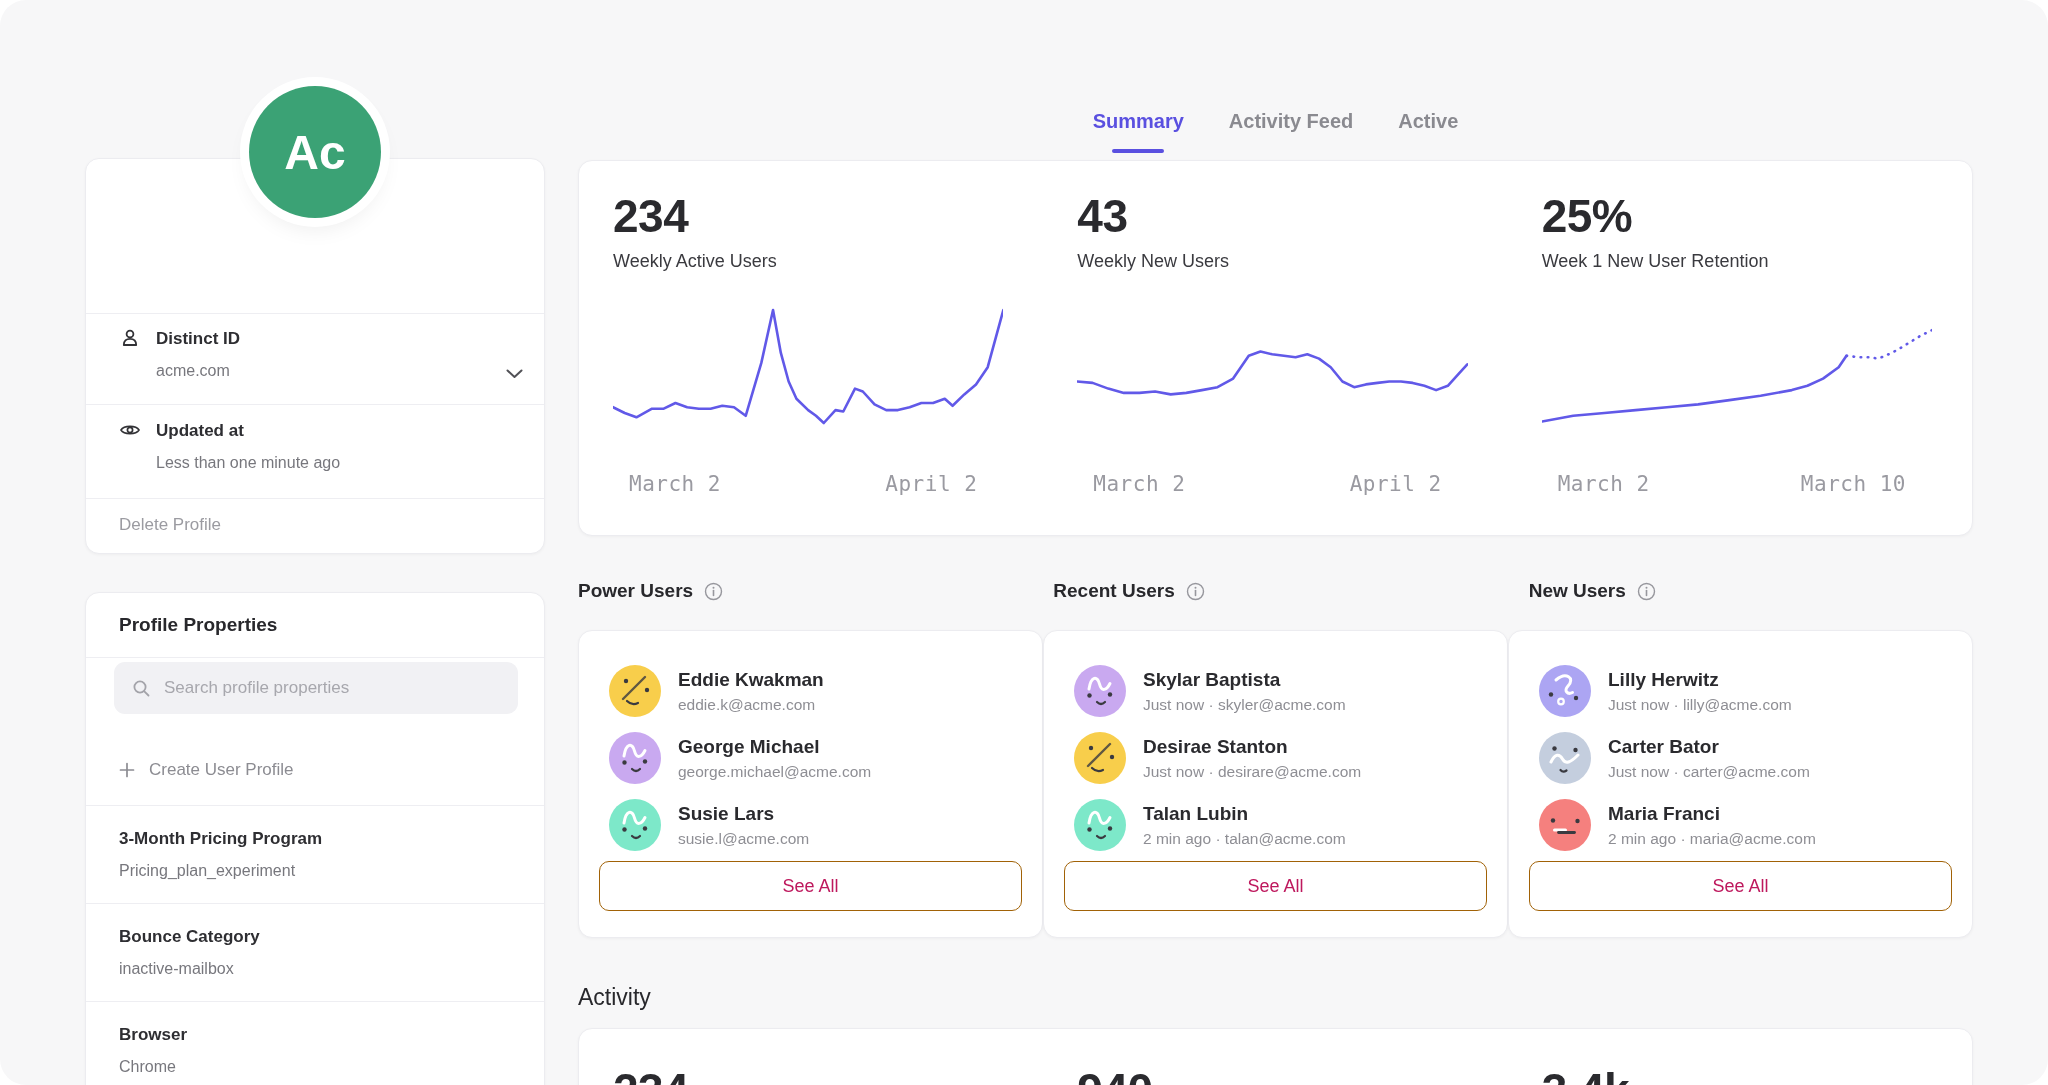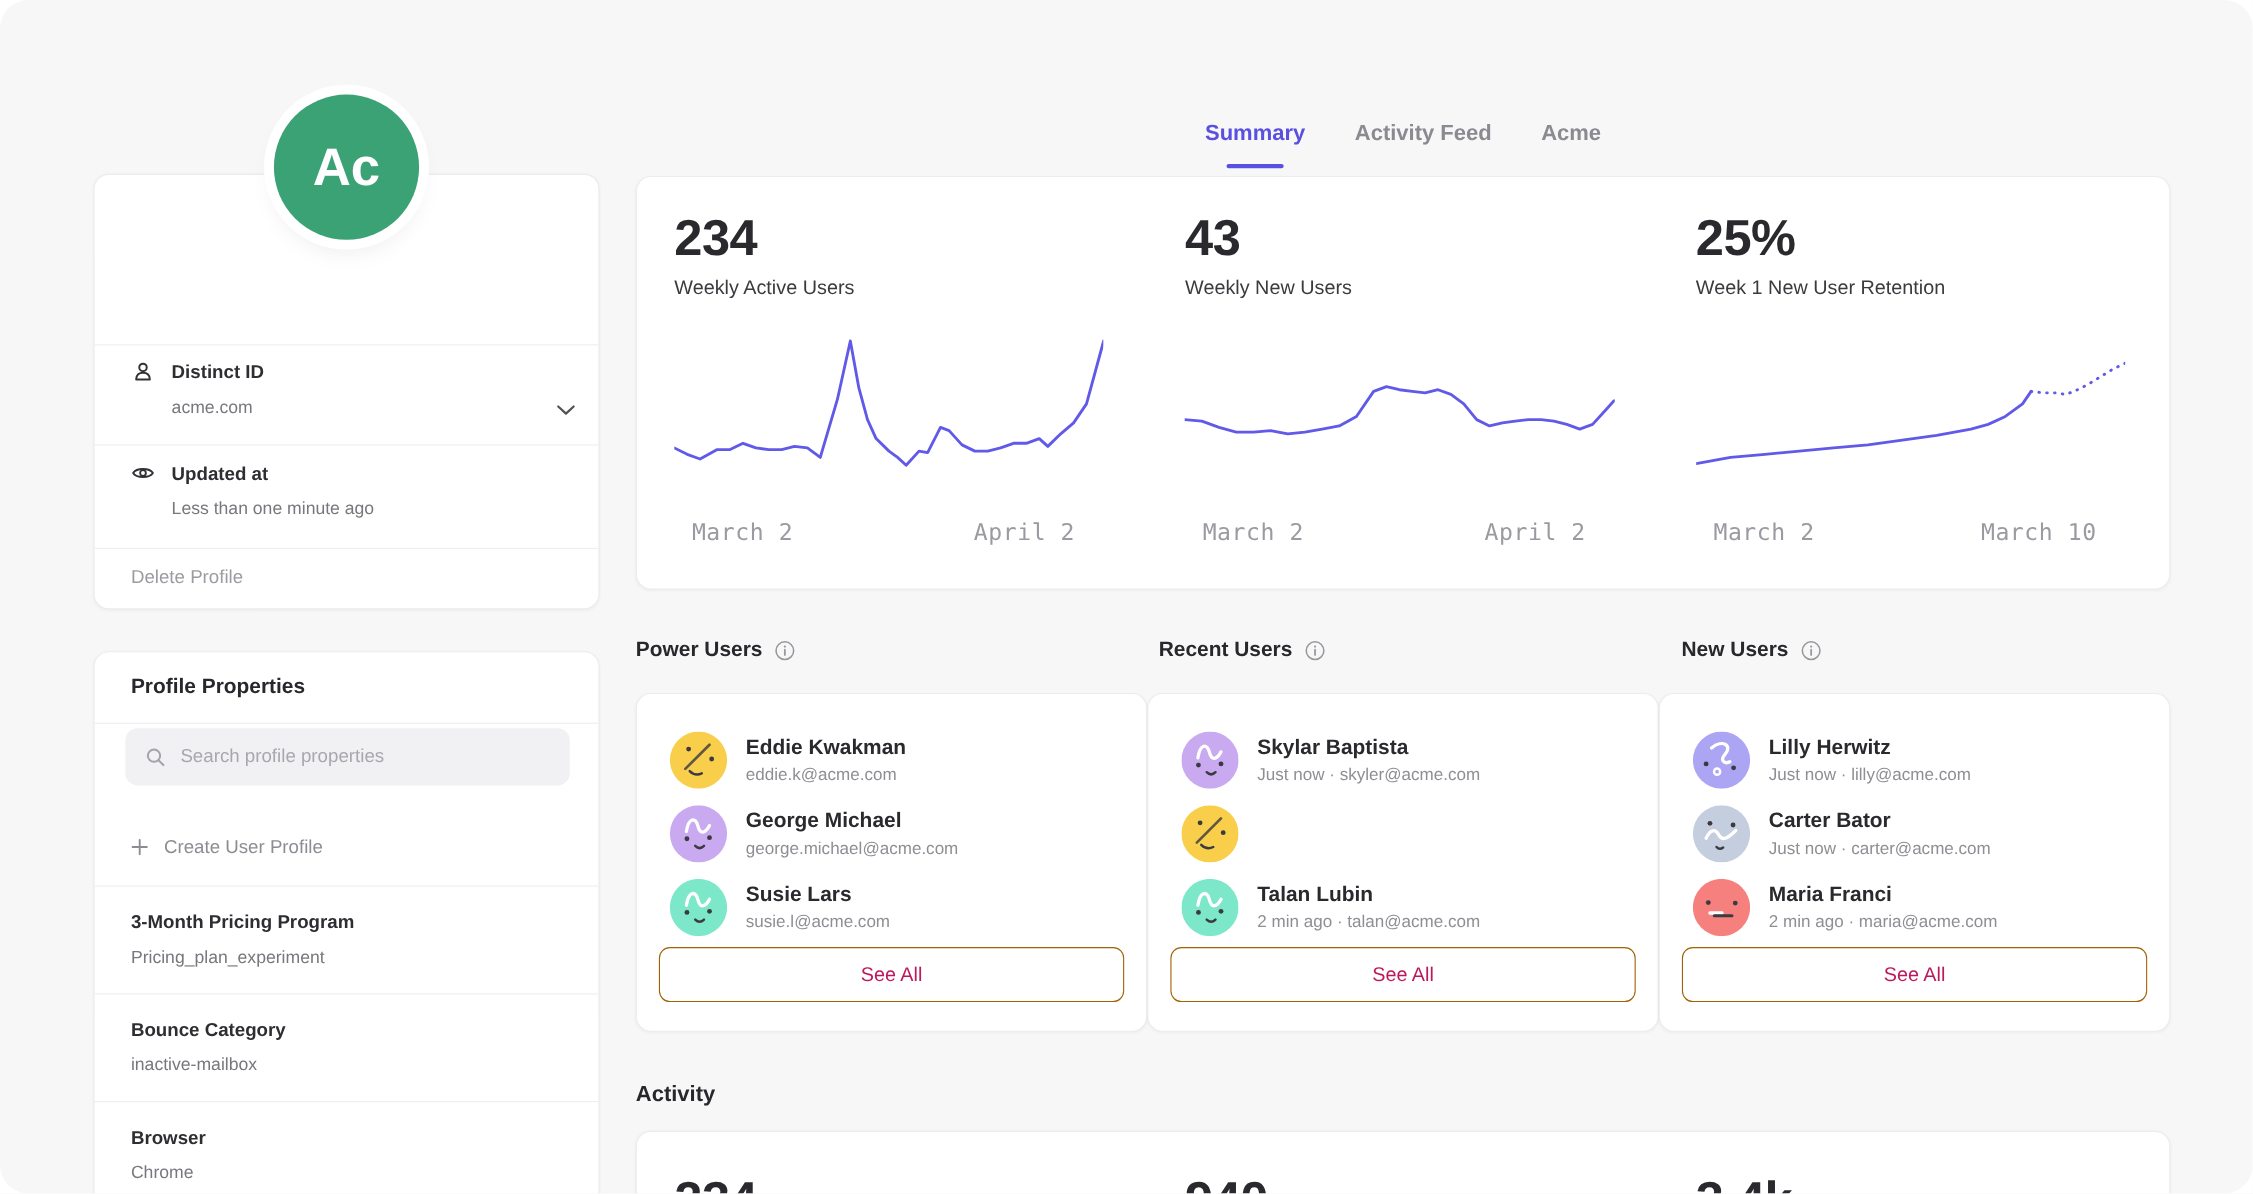--- a/index.html
+++ b/index.html
@@ -121,21 +121,21 @@
   .u-name { font-size: 19px; font-weight: 700; color: #2A2A2E; }
   .u-sub { font-size: 15.5px; color: #8E8E94; margin-top: 5px; }
   .see-all {
     position: absolute; left: 20px; right: 20px; bottom: 26px; height: 50px;
     border: 1px solid #a16207; border-radius: 10px; background: #fff;
     display: flex; align-items: center; justify-content: center;
     font-size: 18px; font-weight: 500; color: #be185d; cursor: pointer;
   }
 
   
-  .activity-heading { position: absolute; left: 578px; top: 984px; font-size: 20px; font-weight: 700; color: #28282C; }
+  .activity-heading { position: absolute; left: 578px; top: 984px; font-size: 23px; font-weight: 400; color: #28282C; }
   #activity-card { left: 578px; top: 1028px; width: 1395px; height: 140px; border-bottom-left-radius: 0; border-bottom-right-radius: 0; }
   .act-grid { display: grid; grid-template-columns: 1fr 1fr 1fr; }
   .act-value { padding: 34px 0 0 34px; font-size: 46px; font-weight: 700; color: #2A2A2E; letter-spacing: -0.5px; }
 </style>
 </head>
 <body>
 
 <div class="frame">
 
   <div id="company-avatar" style="background: rgb(59, 162, 117);">
@@ -211,21 +211,21 @@
   <div class="prop-row">
     <div class="prop-name">Browser</div>
     <div class="prop-value">Chrome</div>
   </div>
 </div>
   </div>
 
   <div class="tabs">
     <div class="tab active">Summary</div>
     <div class="tab">Activity Feed</div>
-    <div class="tab">Acme</div>
+    <div class="tab">Active</div>
   </div>
 
   <div class="card" id="summary-card">
     <div class="stats">
       <div class="stat">
         <div class="stat-value">234</div>
         <div class="stat-label">Weekly Active Users</div>
         <div class="spark"><svg width="100%" height="160" viewBox="0 0 390 160" preserveAspectRatio="none">
               <polyline points="0.0,107.2 11.7,113.0 23.4,117.3 39.0,108.7 50.7,108.7 62.4,103.0 74.1,107.2 85.8,108.7 97.5,108.7 109.2,105.8 120.9,107.2 132.6,115.8 148.2,62.9 159.9,10.0 167.7,52.9 175.5,81.5 183.3,98.7 195.0,110.1 202.8,115.8 210.6,123.0 222.3,110.1 230.1,111.5 241.8,88.6 249.6,91.5 261.3,104.4 273.0,110.1 284.7,110.1 296.4,107.2 308.1,103.0 319.8,103.0 331.5,98.7 339.3,105.8 351.0,94.4 362.7,84.4 374.4,67.2 390.0,10.0" fill="none" stroke="#6159E8" stroke-width="2.6" stroke-linejoin="round" stroke-linecap="round"></polyline>
             </svg></div>
@@ -357,20 +357,24 @@
   </div>
 
   <div class="user-row">
     <span class="u-avatar"><svg width="52" height="52" viewBox="0 0 52 52">
                 <circle cx="26" cy="26" r="26" fill="#F8CE4B"></circle>
                 <path d="M14 34 L36 12" stroke="#3A3A40" stroke-width="2.4" stroke-linecap="round" opacity="0.8"></path>
             <circle cx="17" cy="16" r="2.2" fill="#3A3A40"></circle>
                 <circle cx="38" cy="25" r="2.2" fill="#3A3A40"></circle>
             <path d="M18 36 Q23 41 29 38" stroke="#3A3A40" stroke-width="2.2" fill="none" stroke-linecap="round"></path>
               </svg></span>
+    <div class="u-meta">
+      <div class="u-name">Desirae Stanton</div>
+      <div class="u-sub">Just now · desirare@acme.com</div>
+    </div>
   </div>
 
   <div class="user-row">
     <span class="u-avatar"><svg width="52" height="52" viewBox="0 0 52 52">
                 <circle cx="26" cy="26" r="26" fill="#7DE8C9"></circle>
                 <path d="M15 24 C17 11 23.5 10.5 25.5 19 C27.5 27 32.5 25.5 36 18.5" stroke="#fff" stroke-width="3" fill="none" stroke-linecap="round"></path>
             <circle cx="15.5" cy="30.5" r="2.2" fill="#3A3A40"></circle>
                 <circle cx="36" cy="29.5" r="2.2" fill="#3A3A40"></circle>
             <path d="M23 37 Q27 41 31 37" stroke="#3A3A40" stroke-width="2.2" fill="none" stroke-linecap="round"></path>
               </svg></span>

